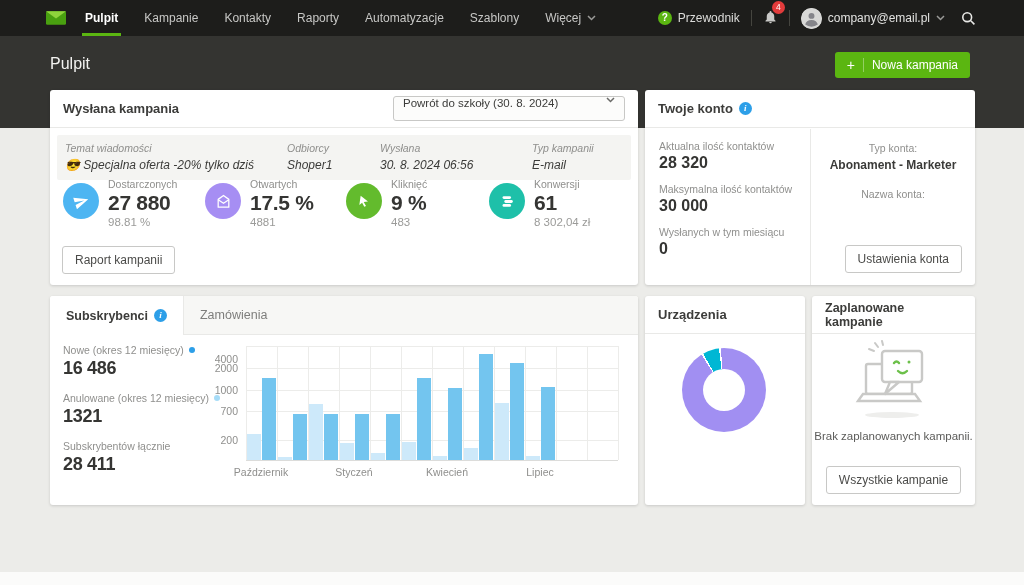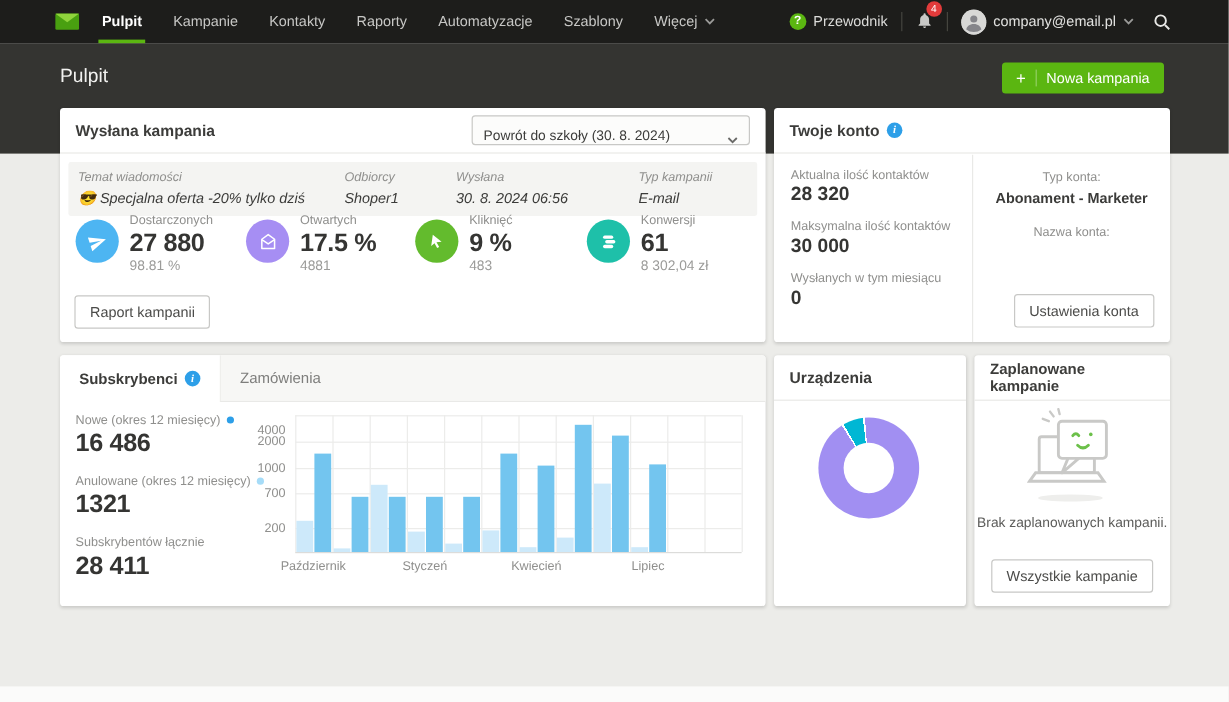--- a/index.html
+++ b/index.html
@@ -52,21 +52,21 @@
   #card-scheduled { left:812px; top:296px; width:163px; height:209px; }
 
   .card-head { height:38px; display:flex; align-items:center; padding:0 13px;
                border-bottom:1px solid #e9e9e7; }
   .card-title { font-size:13px; font-weight:700; color:#3c3c3a; display:flex; align-items:center; gap:6px; }
   .info-icon { width:13px; height:13px; border-radius:50%; background:#2d9fe8; color:#fff;
                font-size:9px; font-weight:700; font-style:italic; text-align:center; line-height:13px;
                font-family:"Liberation Serif", serif; cursor:pointer; }
 
   .select { margin-left:auto; width:232px; height:25px; border:1px solid #c8c8c6; border-radius:3px;
-            background:#fcfcfb; display:flex; align-items:flex-end; padding:0 9px; font-size:11.5px;
+            background:#fcfcfb; display:flex; align-items:flex-start; padding:0 9px; font-size:11.5px;
             color:#3c3c3a; cursor:pointer; }
   .select svg { margin-left:auto; color:#6a6a68; }
 
   .info-strip { margin:7px 7px 0; background:#f4f4f2; display:flex; padding:7px 0 8px; border-radius:2px; }
   .info-col { padding-left:8px;font-style:italic; }
   .info-label { font-size:10.5px; color:#8f8f8d; margin-bottom:4px; }
   .info-value { font-size:12px; color:#3b3b39; font-weight:500; white-space:nowrap; }
 
   .metrics { position:absolute; left:13px; top:88px; right:6px; display:flex; }
   .metric { display:flex; gap:9px; flex:none; }
@@ -94,21 +94,21 @@
   
   .tabs-head { height:39px; background:#f7f7f5; border-bottom:1px solid #e9e9e7; display:flex;
                border-radius:3px 3px 0 0; }
   .tab { display:flex; align-items:center; gap:6px; padding:0 16px; font-size:12.5px;
          color:#7e7e7c; cursor:pointer; }
   .tab.active { background:#fff; font-weight:700; color:#3c3c3a; border-right:1px solid #e9e9e7;
                 height:39px; border-radius:3px 0 0 0; }
   .subs-body { position:absolute; top:39px; left:0; right:0; bottom:0; }
   .sub-stats { position:absolute; left:13px; top:9px; width:170px; }
   .ss-label { font-size:10.5px; color:#8f8f8d; display:flex; align-items:center; gap:5px; }
-  .ss-value { font-size:21px; font-weight:700; color:#353533; margin:2px 0 13px; letter-spacing:-0.3px; }
+  .ss-value { font-size:18px; font-weight:700; color:#353533; margin:2px 0 13px; letter-spacing:-0.3px; }
   .dot { width:6px; height:6px; border-radius:50%; display:inline-block; flex:none; }
 
   .chart { position:absolute; inset:0; }
   .gl-h, .gl-v, .gl-base, .bar, .ytick, .xtick { position:absolute; }
   .gl-h { height:1px; background:#ececea; }
   .gl-v { width:1px; background:#ececea; }
   .gl-base { height:1px; background:#dcdcda; }
   .ytick { width:48px; text-align:right; font-size:10.5px; color:#8f8f8d; }
   .xtick { font-size:10.5px; color:#8f8f8d; text-align:center; width:76px; }
 

